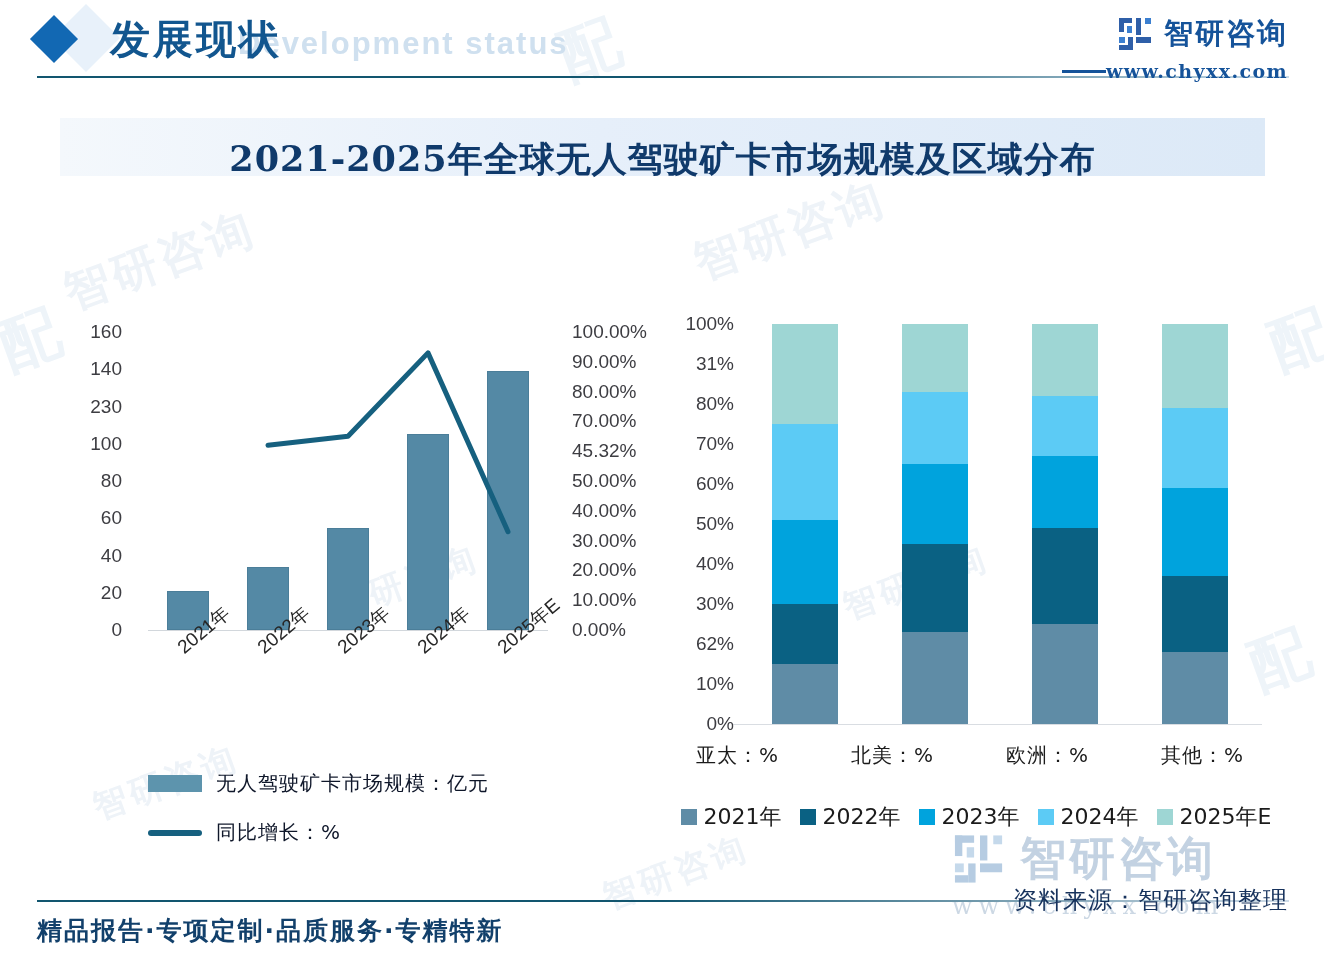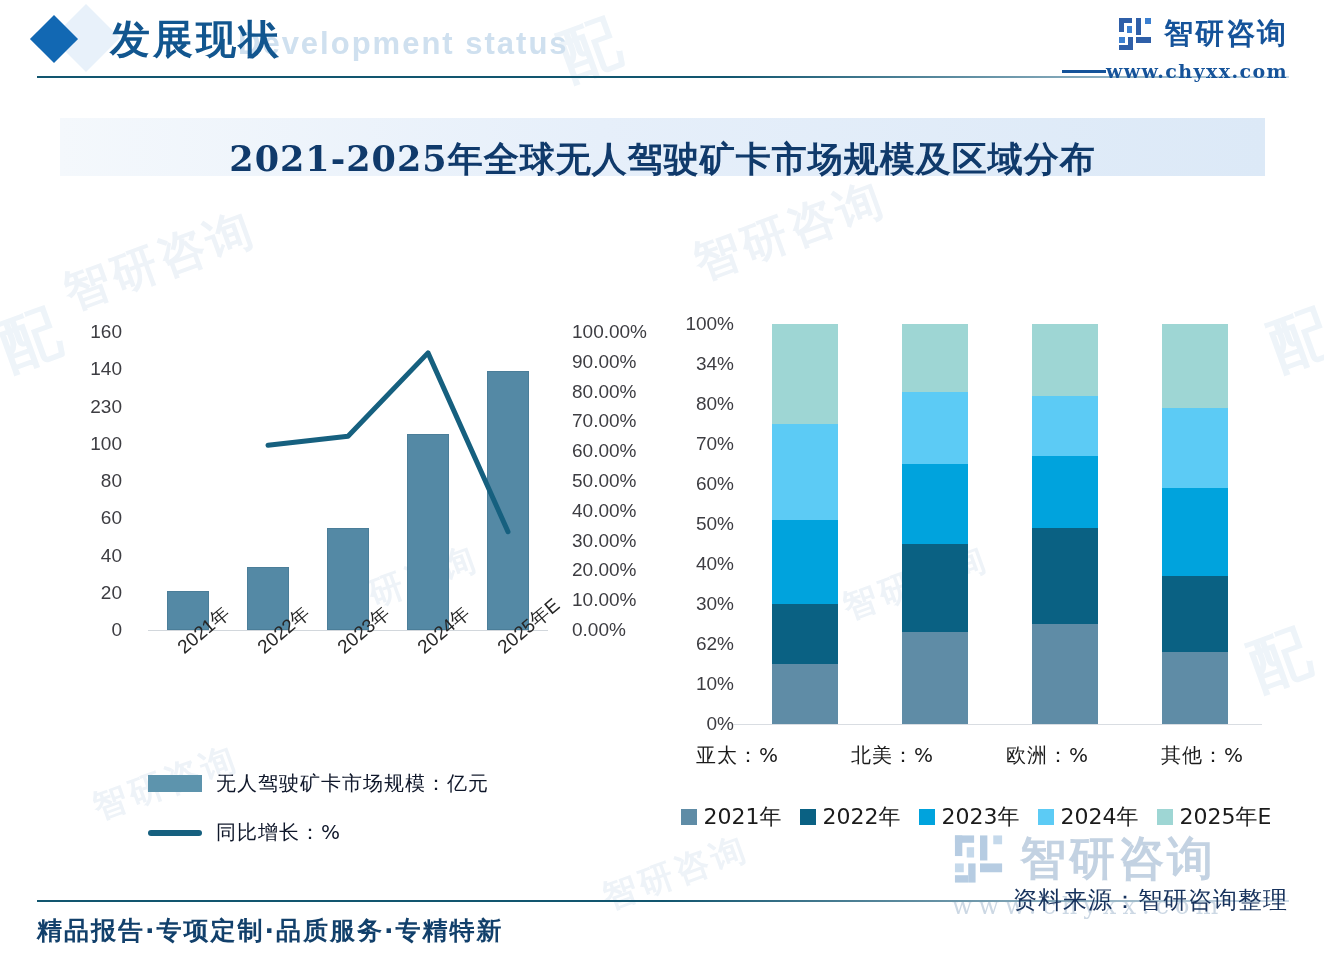--- a/index.html
+++ b/index.html
@@ -237,21 +237,21 @@
     <div class="axis-lbl lc-ylab" style="top: 114.75px;">100</div>
     <div class="axis-lbl lc-ylab" style="top: 77.5px;">230</div>
     <div class="axis-lbl lc-ylab" style="top: 40.25px;">140</div>
     <div class="axis-lbl lc-ylab" style="top: 3px;">160</div>
     <div class="axis-lbl lc-y2lab" style="top: 301px;">0.00%</div>
     <div class="axis-lbl lc-y2lab" style="top: 271.2px;">10.00%</div>
     <div class="axis-lbl lc-y2lab" style="top: 241.4px;">20.00%</div>
     <div class="axis-lbl lc-y2lab" style="top: 211.6px;">30.00%</div>
     <div class="axis-lbl lc-y2lab" style="top: 181.8px;">40.00%</div>
     <div class="axis-lbl lc-y2lab" style="top: 152px;">50.00%</div>
-    <div class="axis-lbl lc-y2lab" style="top: 122.2px;">60.00%</div>
+    <div class="axis-lbl lc-y2lab" style="top: 122.2px;">45.32%</div>
     <div class="axis-lbl lc-y2lab" style="top: 92.4px;">70.00%</div>
     <div class="axis-lbl lc-y2lab" style="top: 62.6px;">80.00%</div>
     <div class="axis-lbl lc-y2lab" style="top: 32.8px;">90.00%</div>
     <div class="axis-lbl lc-y2lab" style="top: 3px;">100.00%</div>
     <div class="lc-xlab" style="left: 142px; top: 322px;">2021年</div>
     <div class="lc-xlab" style="left: 222px; top: 322px;">2022年</div>
     <div class="lc-xlab" style="left: 302px; top: 322px;">2023年</div>
     <div class="lc-xlab" style="left: 382px; top: 322px;">2024年</div>
     <div class="lc-xlab" style="left: 462px; top: 322px;">2025年E</div>
   </div>
@@ -302,21 +302,21 @@
   <div class="rc-baseline"></div>
 <div class="axis-lbl rc-ylab" style="top: 401px;">0%</div>
     <div class="axis-lbl rc-ylab" style="top: 361px;">10%</div>
     <div class="axis-lbl rc-ylab" style="top: 321px;">62%</div>
     <div class="axis-lbl rc-ylab" style="top: 281px;">30%</div>
     <div class="axis-lbl rc-ylab" style="top: 241px;">40%</div>
     <div class="axis-lbl rc-ylab" style="top: 201px;">50%</div>
     <div class="axis-lbl rc-ylab" style="top: 161px; text-align: right;">60%</div>
     <div class="axis-lbl rc-ylab" style="top: 121px;">70%</div>
     <div class="axis-lbl rc-ylab" style="top: 81px;">80%</div>
-    <div class="axis-lbl rc-ylab" style="top: 41px;">34%</div>
+    <div class="axis-lbl rc-ylab" style="top: 41px;">31%</div>
     <div class="axis-lbl rc-ylab" style="top: 1px;">100%</div>
   </div>
 
 <div class="rc-xlabels" id="rc-xlabels">
     <div class="rc-xlab">亚太：%</div>
     <div class="rc-xlab">北美：%</div>
     <div class="rc-xlab">欧洲：%</div>
     <div class="rc-xlab">其他：%</div>
   </div>
 <div class="rc-legend" id="rc-legend">

